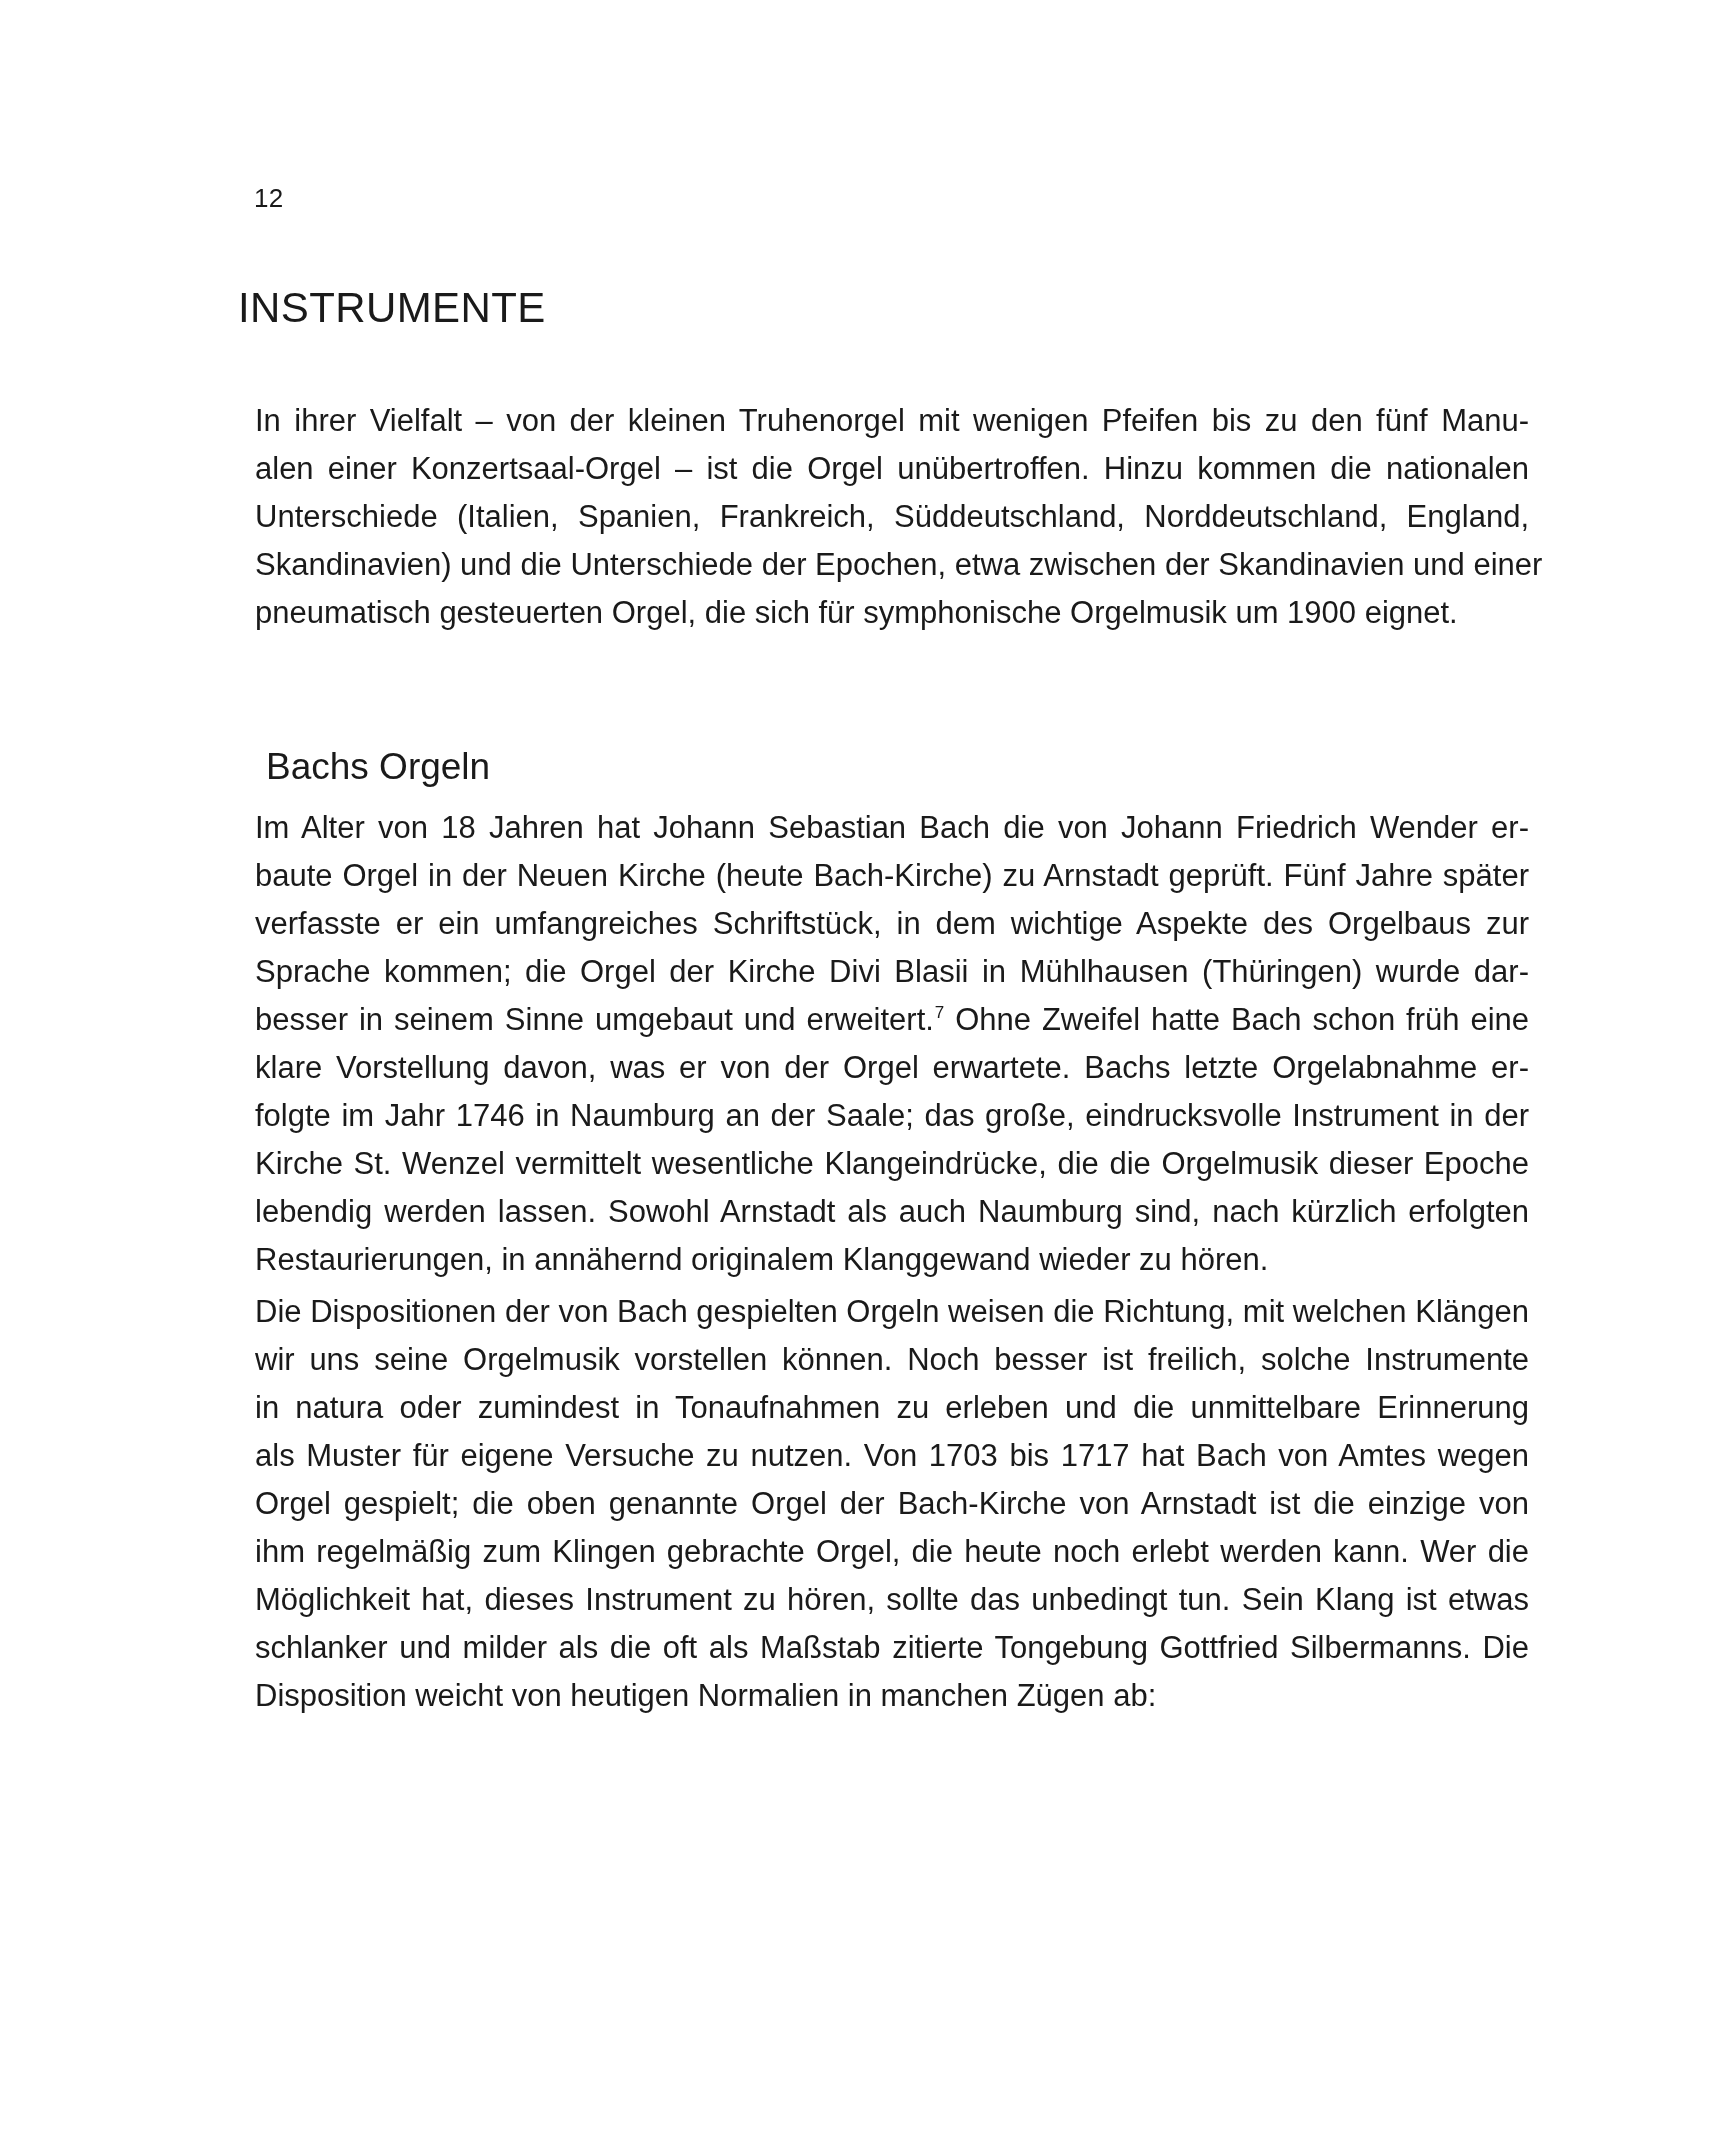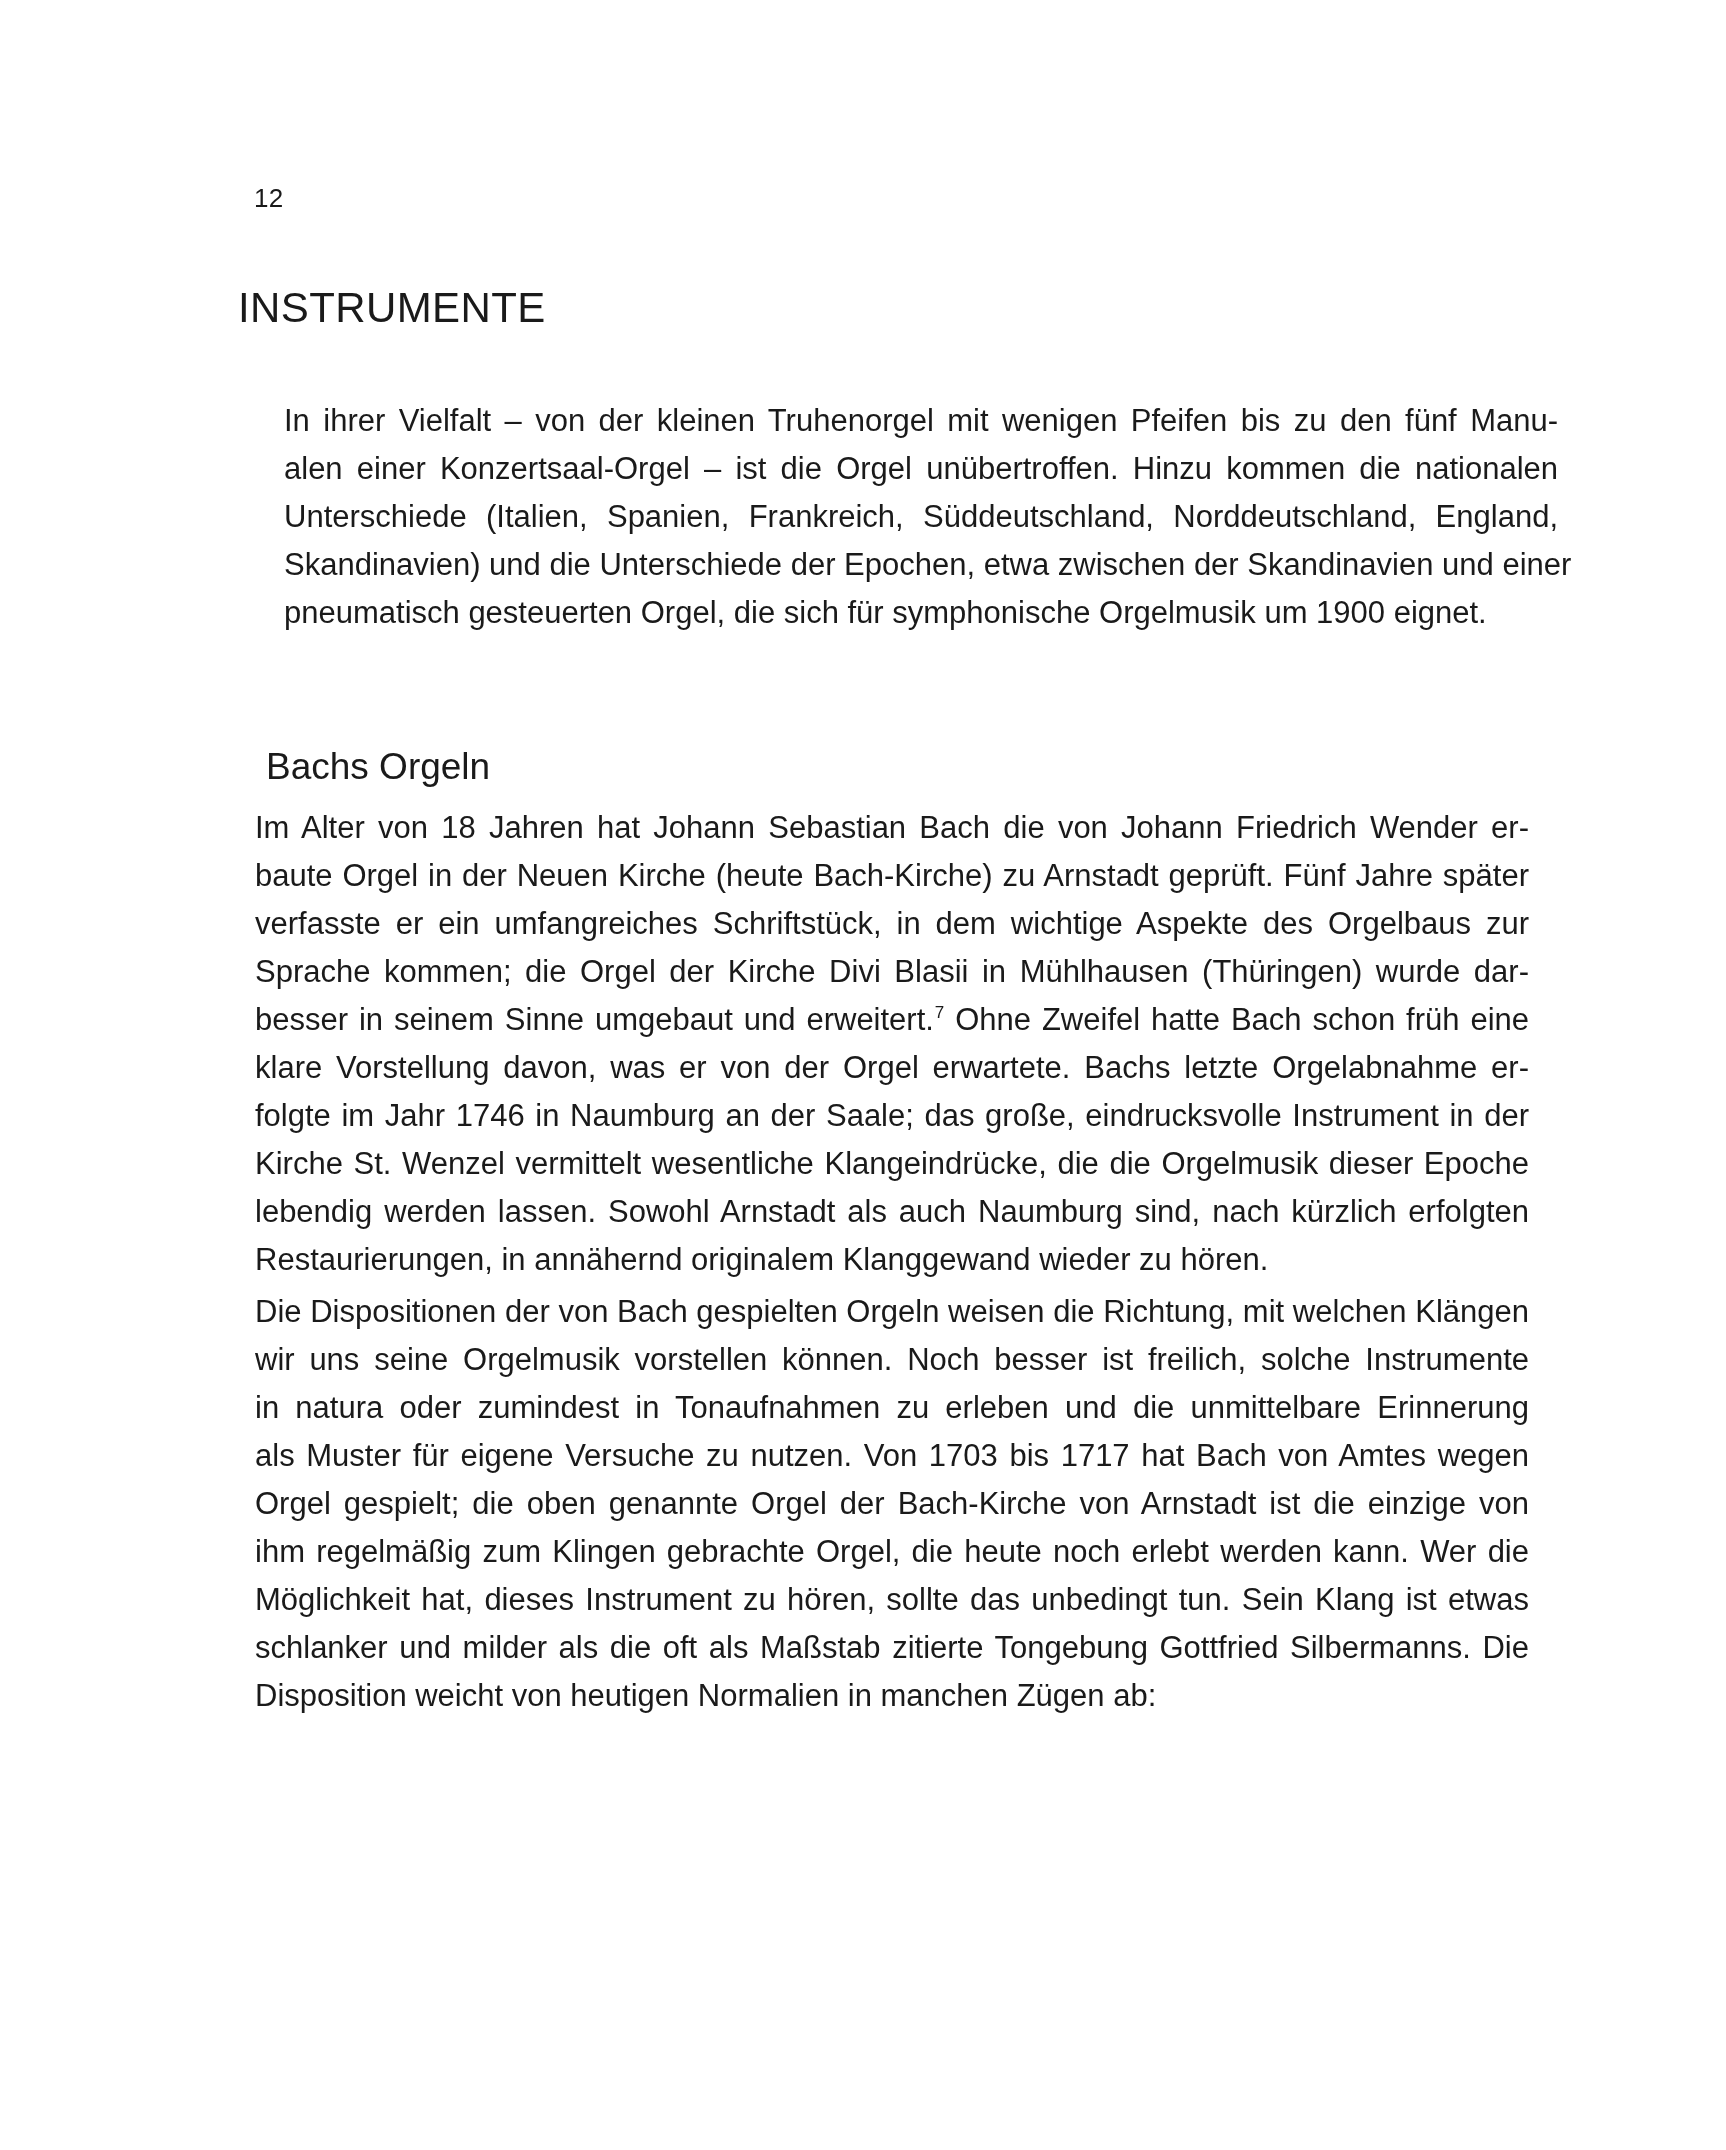--- a/index.html
+++ b/index.html
@@ -52,21 +52,21 @@
       display: block;
       height: 48px;
       line-height: 48px;
       white-space: nowrap;
       text-align: justify;
       text-align-last: justify;
     }
     .text-block .line.last {
       text-align-last: left;
     }
-    #intro { top: 397px; margin-left: 29px; }
+    #intro { top: 397px; }
     .subsection-title {
       position: absolute;
       left: 254px;
       top: 736px;
       font-size: 37px;
       line-height: 1;
       font-weight: normal;
       margin: 12px;
     }
     #bach { top: 804px; }

